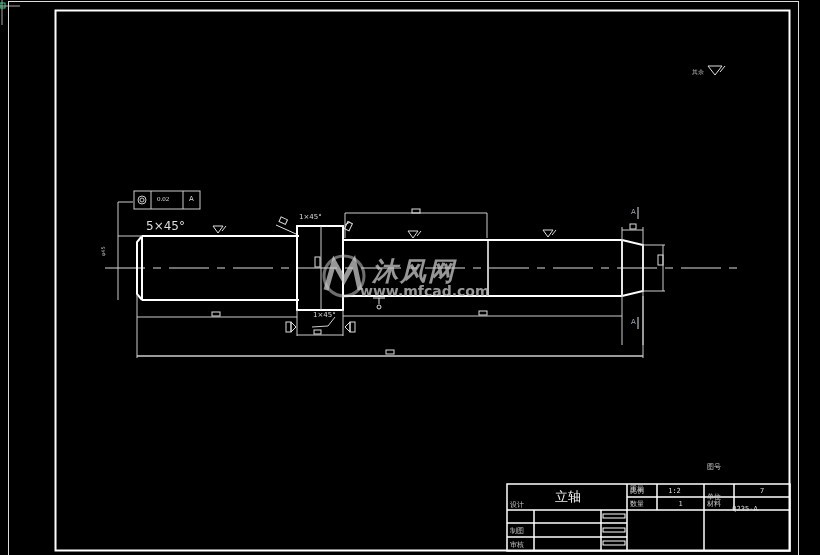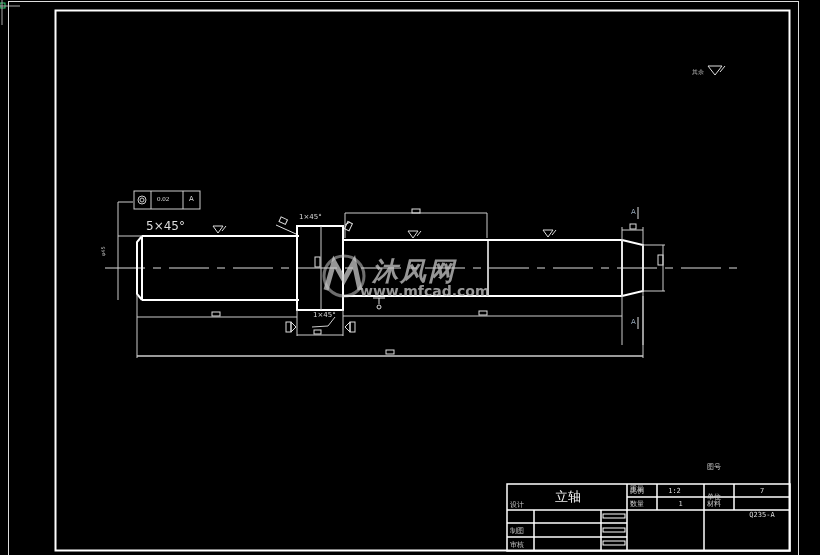--- a/index.html
+++ b/index.html
@@ -173,19 +173,19 @@
 
 
 <div class="tb-title">立轴</div>
 <div class="tb-lbl" style="left:630px;top:486px;">比例</div>
 <div class="tb-cell" style="left:657px;top:484px;width:35px;height:13px;">1:2</div>
 <div class="tb-lbl" style="left:707px;top:462px;">图号</div>
 <div class="tb-cell" style="left:734px;top:484px;width:56px;height:13px;">7</div>
 <div class="tb-lbl" style="left:630px;top:499px;">数量</div>
 <div class="tb-cell" style="left:657px;top:497px;width:47px;height:13px;">1</div>
 <div class="tb-lbl" style="left:707px;top:499px;">材料</div>
-<div class="tb-cell" style="left:734px;top:497px;width:56px;height:24px;margin-top:6px;">Q235-A</div>
+<div class="tb-cell" style="left:717px;top:497px;width:56px;height:24px;">Q235-A</div>
 <div class="tb-lbl" style="left:630px;top:484px;">重量</div>
 <div class="tb-lbl" style="left:707px;top:484px;margin-top:8px;">单位</div>
 <div class="tb-lbl" style="left:510px;top:500px;">设计</div>
 <div class="tb-lbl" style="left:510px;top:526px;">制图</div>
 <div class="tb-lbl" style="left:510px;top:540px;">审核</div>
 </div>
 
 </body></html>

